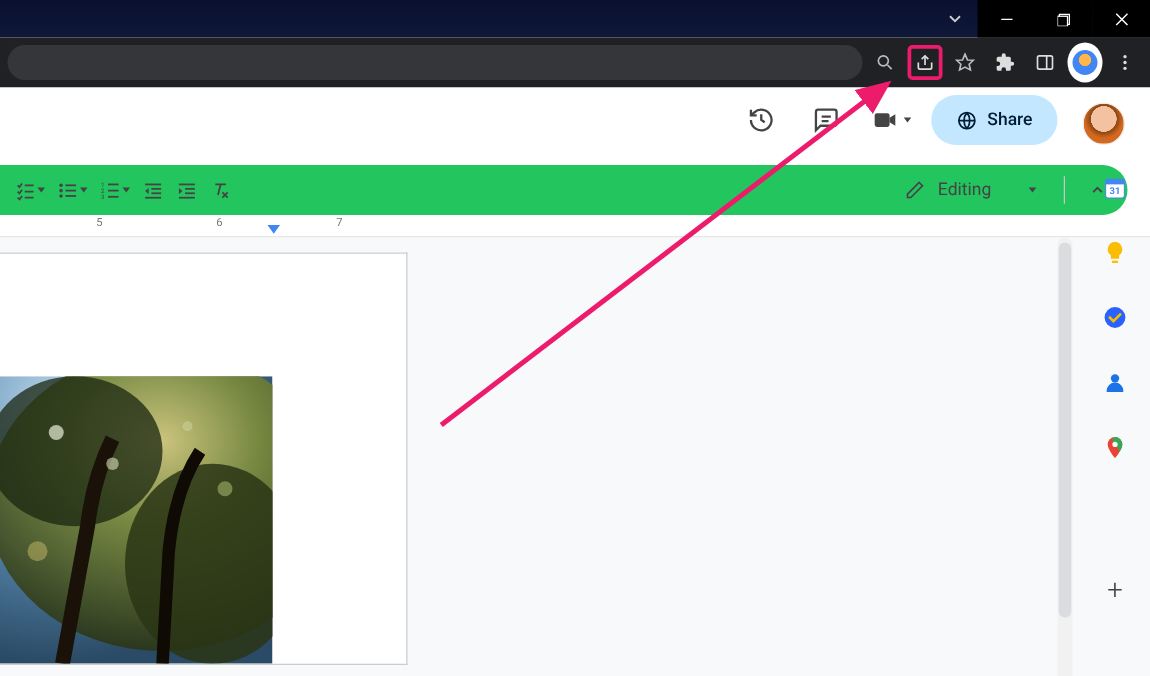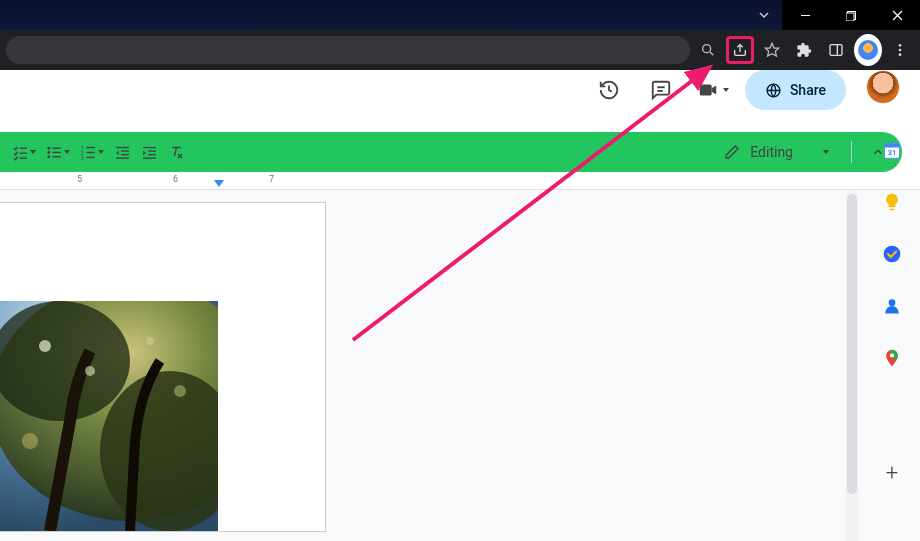--- a/index.html
+++ b/index.html
@@ -13,21 +13,21 @@
   
   
   .browser-bar { height: 40px; background: #202124; display: flex; align-items: center; justify-content: flex-end; padding: 0 6px; gap: 4px; }
   .addr-left { flex: 1; height: 28px; background: #35363a; border-radius: 14px; }
   .br-icon { width: 28px; height: 28px; display: flex; align-items: center; justify-content: center; color: #bbb; border-radius: 50%; cursor: pointer; }
   .share-highlight { border: 3px solid #ed1b6b; border-radius: 4px; }
   .avatar-mini-wrap { width: 32px; height: 32px; border-radius: 50%; display:flex; align-items:center; justify-content:center; background: #fff; }
   .avatar-mini { width: 20px; height: 20px; border-radius: 50%; background: radial-gradient(circle at 50% 40%, #ffb74d 30%, #ff9800 31%, #4285f4 32%); }
   
   
-  .docs-header { height: 62px; background: #fff; display: flex; align-items: flex-start; justify-content: flex-end; padding: 0 20px; gap: 12px; }
+  .docs-header { height: 62px; background: #fff; display: flex; align-items: flex-end; justify-content: flex-end; padding: 16px 20px; gap: 12px; }
   .docs-icon-btn { width: 40px; height: 40px; display: flex; align-items: center; justify-content: center; color: #444; border-radius: 50%; cursor: pointer; }
   .share-btn { height: 40px; padding: 0 20px; background: #c2e7ff; color: #001d35; border-radius: 100px; display: flex; align-items: center; gap: 8px; font-weight: 500; cursor: pointer; font-size: 14px; }
   .avatar-user { width: 34px; height: 34px; border-radius: 50%; background: radial-gradient(circle at 50% 38%, #f4c2a0 40%, #8b4513 41%, #d2691e 60%); border: 1px solid #eee; margin-left: 8px; }
   
   
   .toolbar { height: 40px; background: #22c55e; border-radius: 0 24px 24px 0; margin: 0 18px 0 0; display: flex; align-items: center; padding: 0 10px; gap: 6px; color: #444; }
   .tb-btn { padding: 4px 2px; display: flex; align-items: center; gap: 1px; cursor: pointer; border-radius: 4px; }
   .tb-spacer { flex: 1; }
   .tb-divider { width: 1px; height: 22px; background: #c7c7c7; margin: 0 6px; }
   .editing-btn { display: flex; align-items: center; gap: 10px; padding: 4px 10px; cursor: pointer; color: #444; font-size: 14px; }

